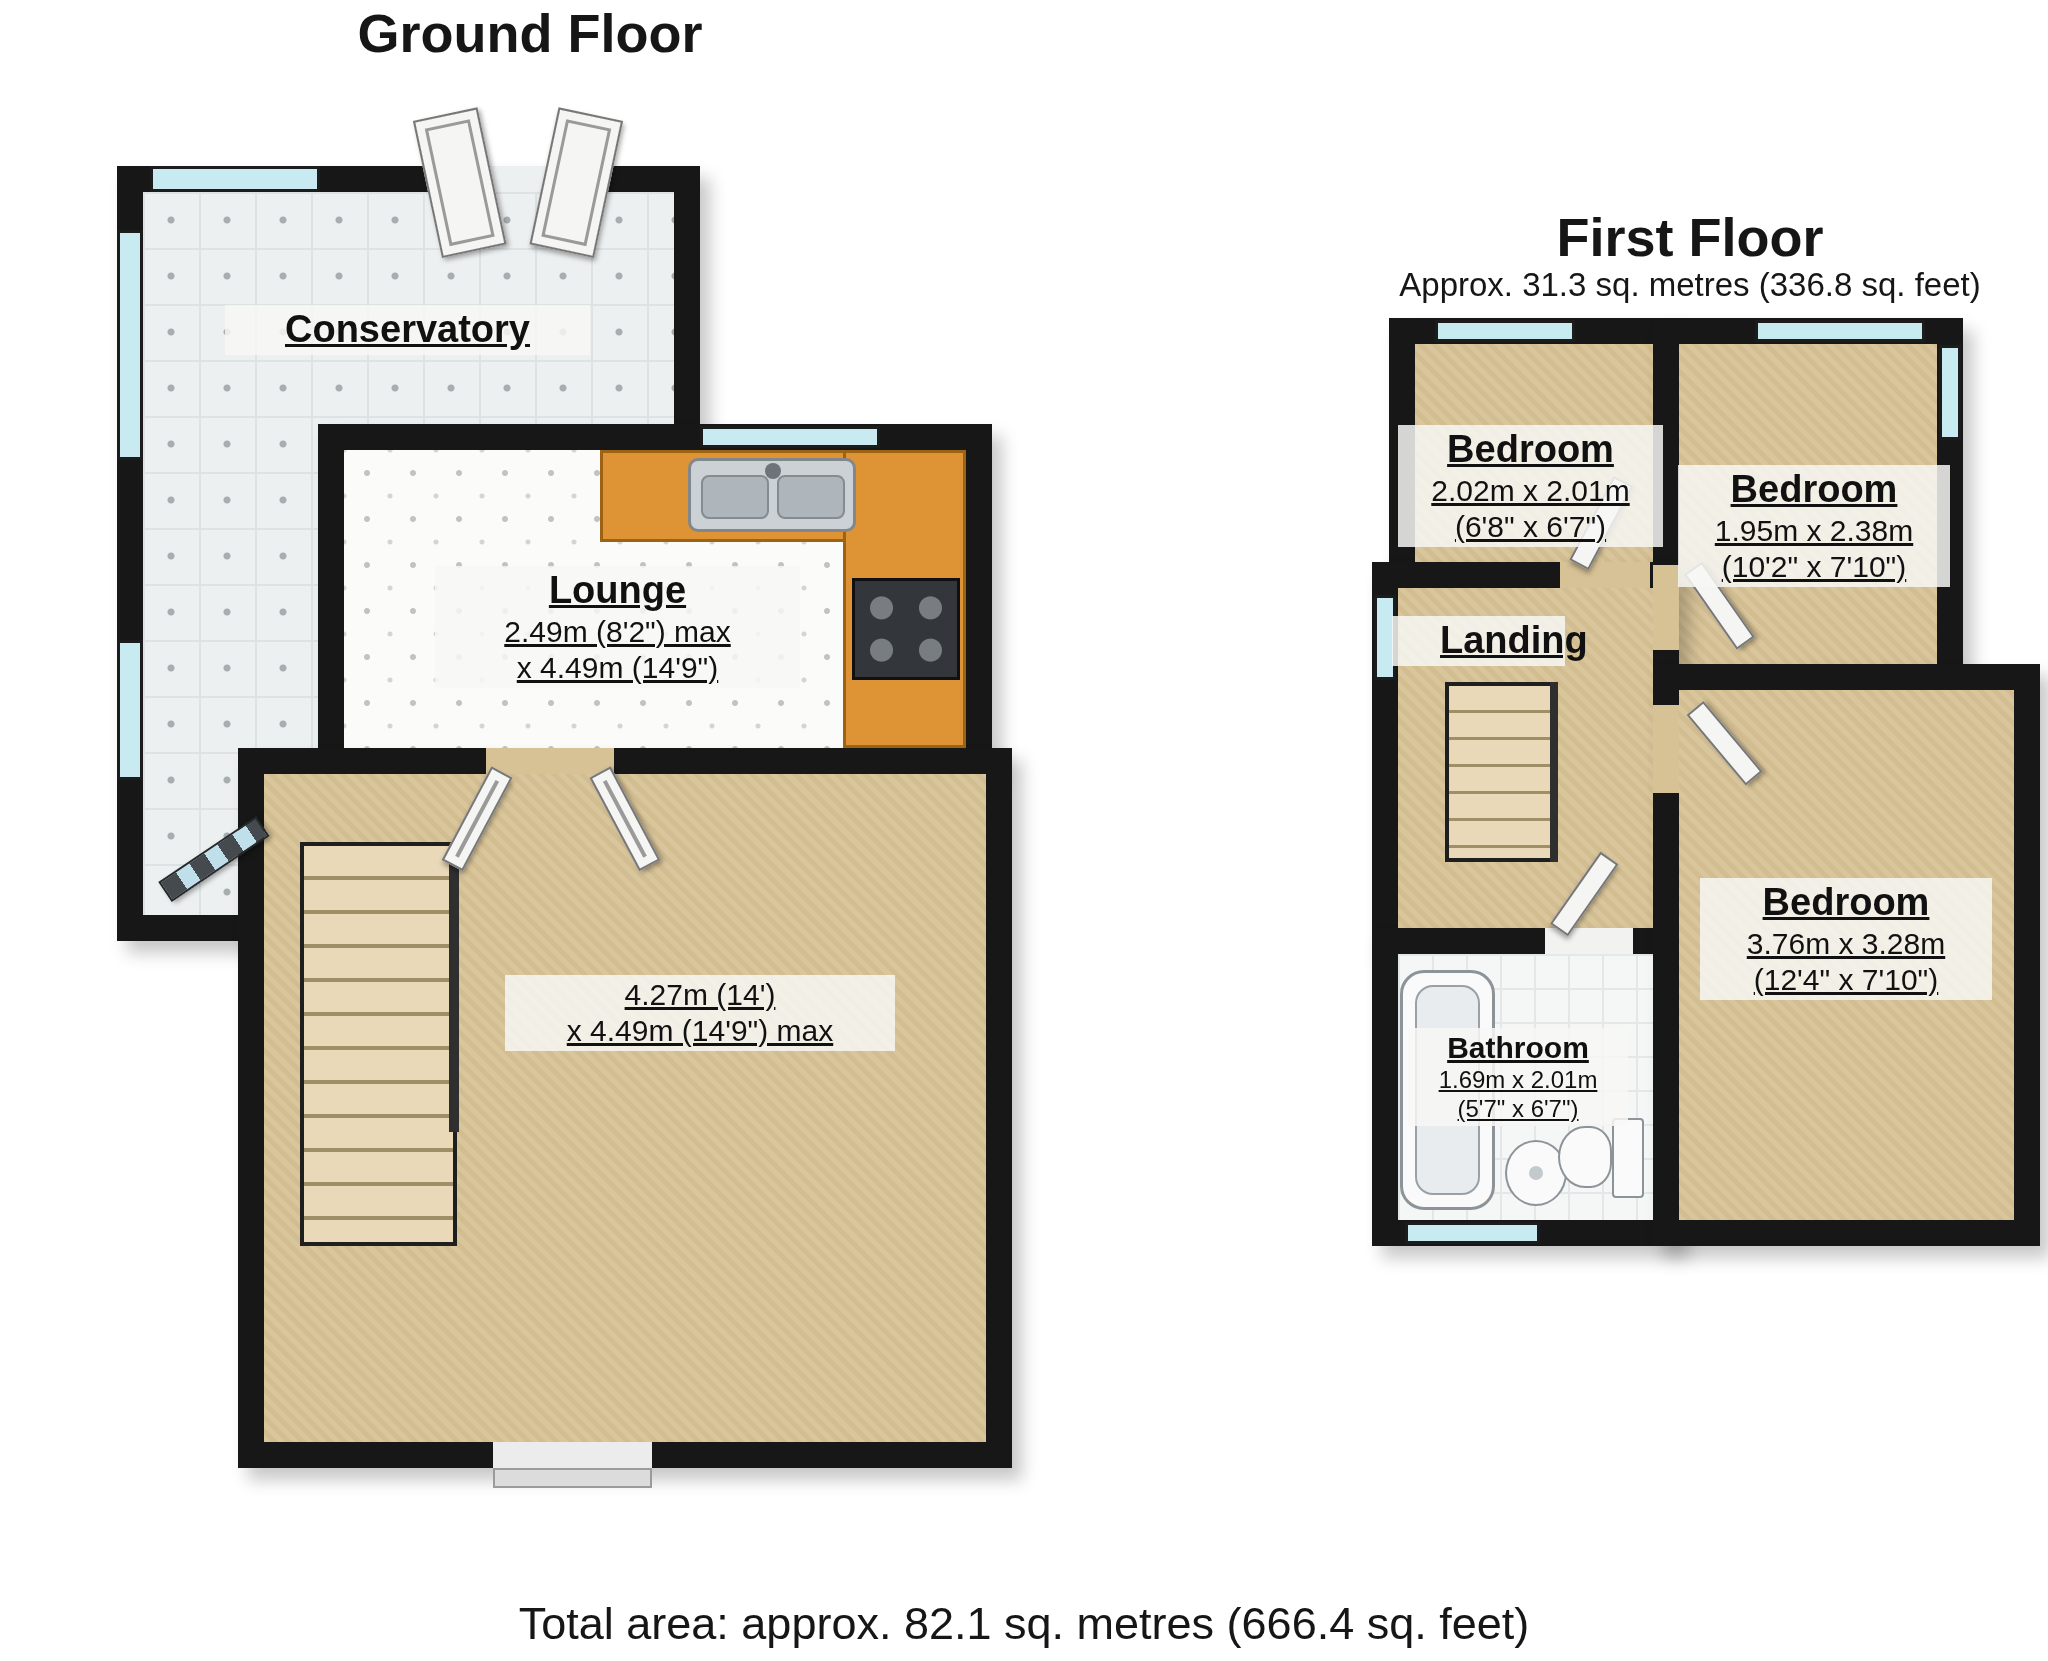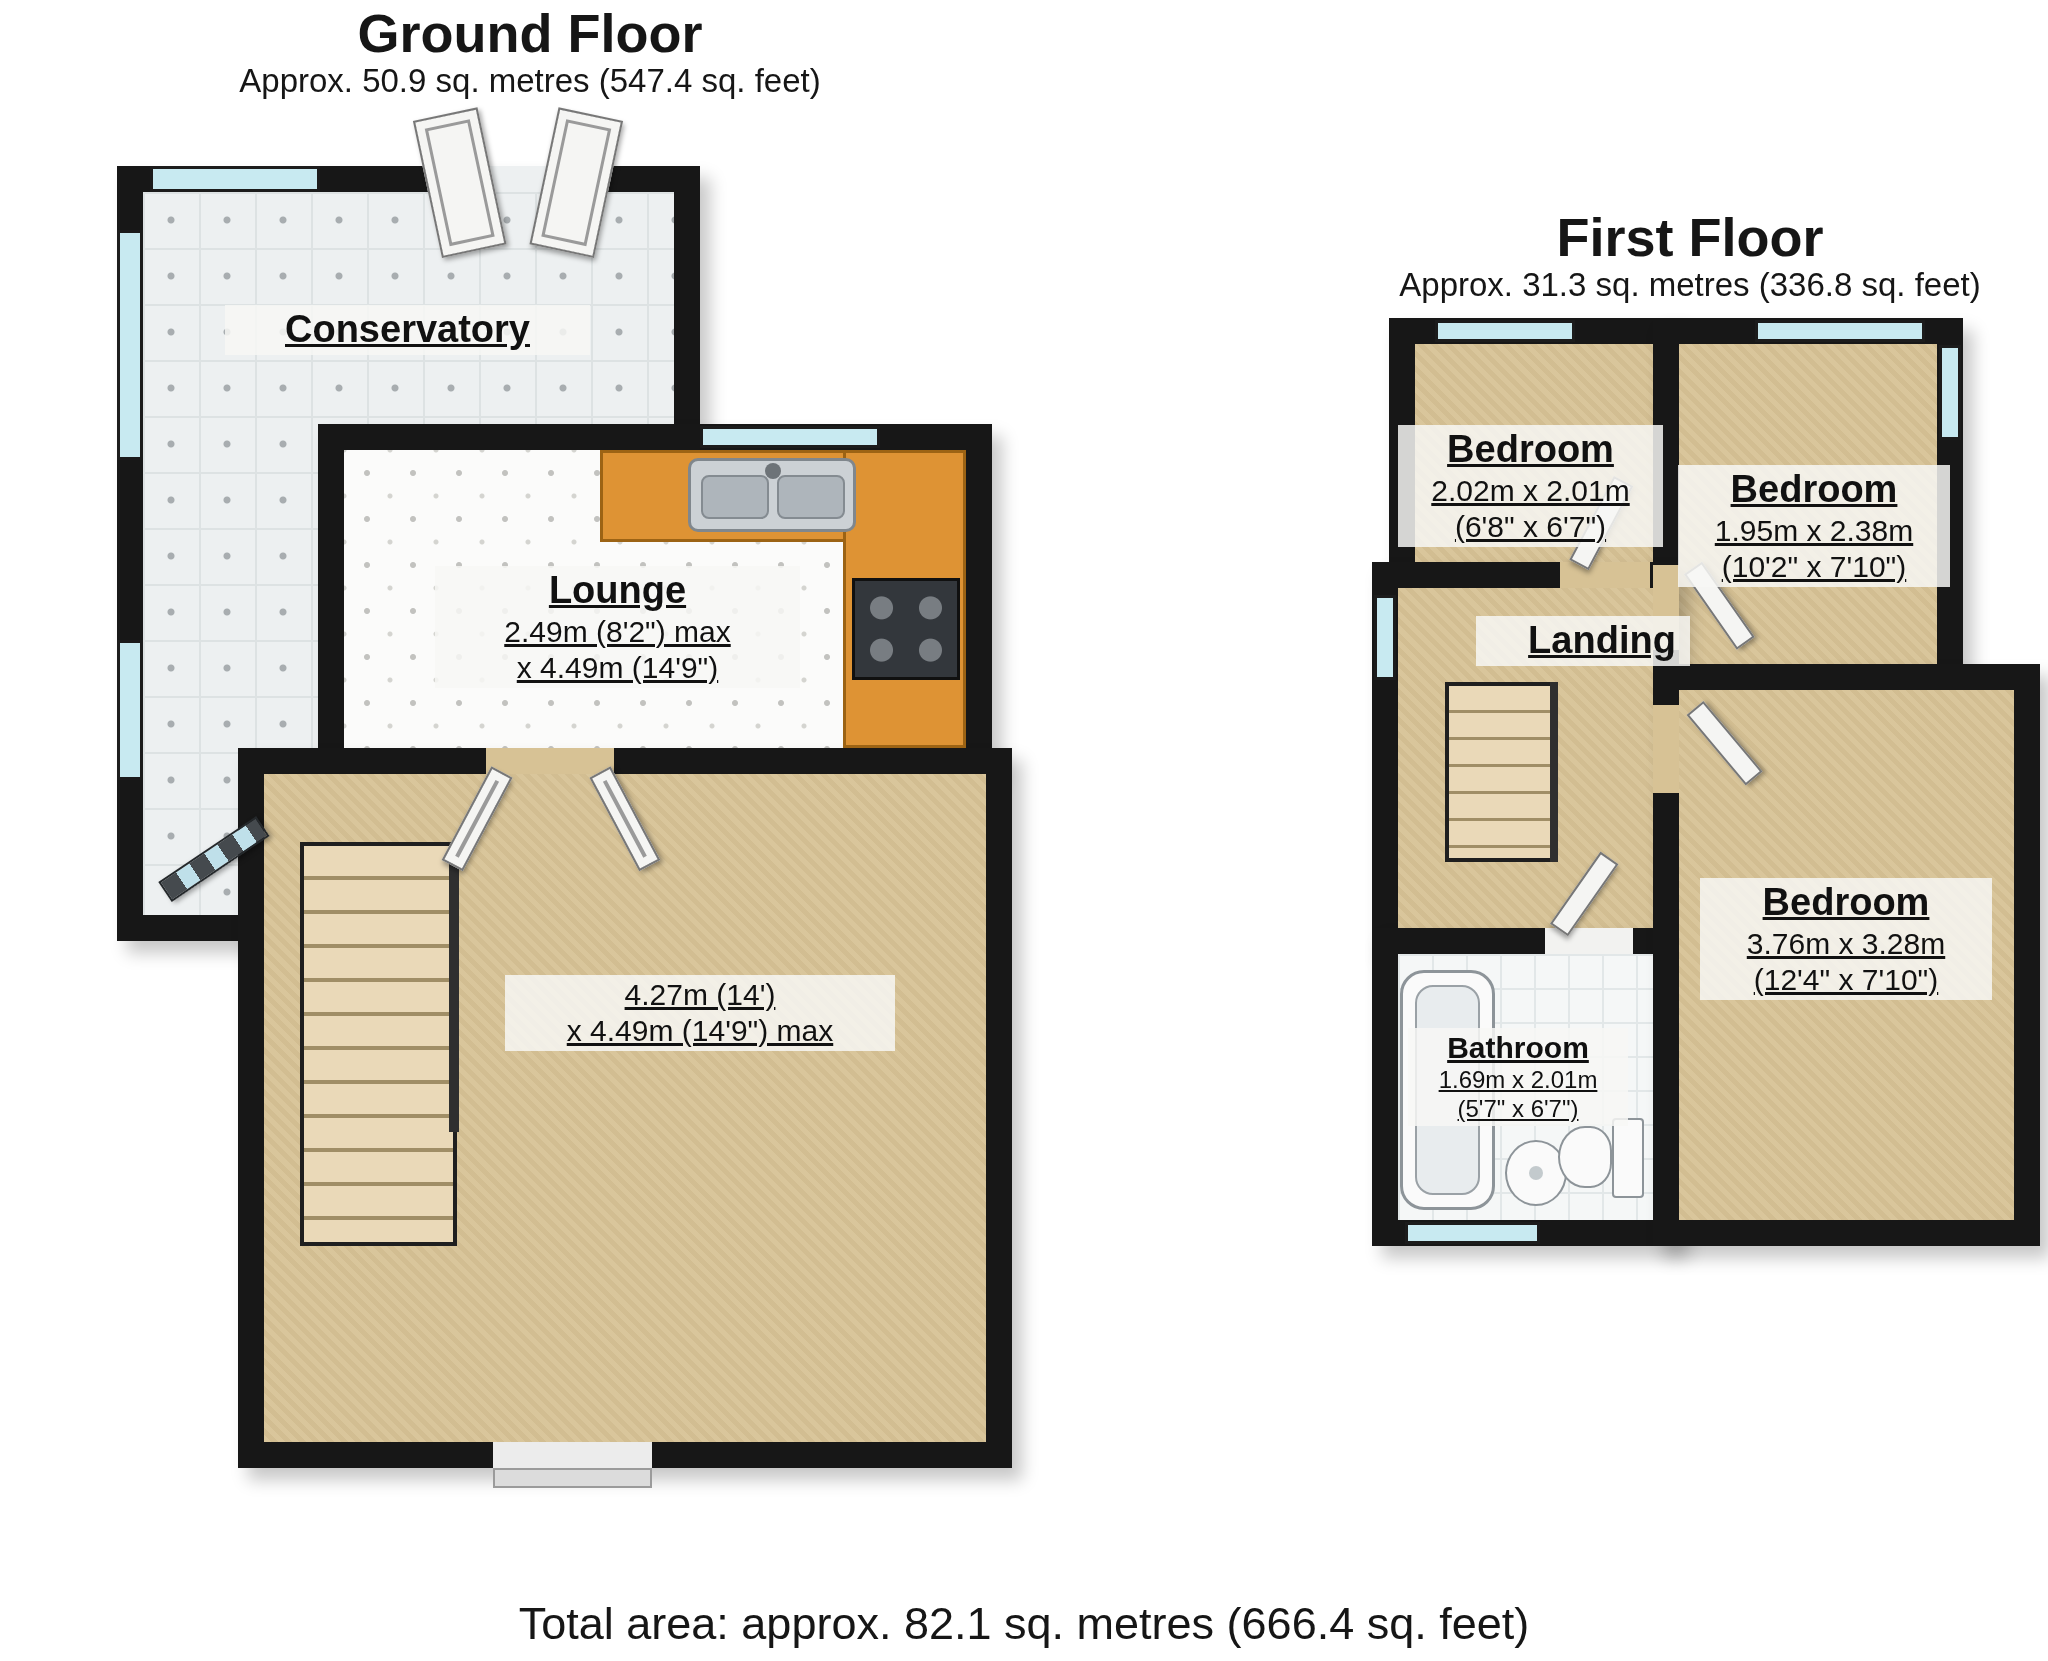--- a/index.html
+++ b/index.html
@@ -101,21 +101,20 @@
     position:absolute; z-index:30; left:0; top:1598px; width:2048px;
     text-align:center; font-size:45px; color:#161616;
   }
 </style>
 </head>
 <body>
 
 <div class="canvas">
 
   <div class="floor-title" style="left:220px; top:2px; width:620px;">Ground Floor</div>
-  <div class="floor-subtitle" style="left:220px; top:62px; width:620px;">Approx. 50.9 sq. metres (547.4 sq. feet)</div>
 
   <div class="floor-title" style="left:1380px; top:206px; width:620px;">First Floor</div>
   <div class="floor-subtitle" style="left:1380px; top:266px; width:620px;">Approx. 31.3 sq. metres (336.8 sq. feet)</div>
 
   <div class="room floor-tile" style="left:117px; top:166px; width:583px; height:775px;"></div>
   <div class="room floor-dots" style="left:318px; top:424px; width:674px; height:350px;"></div>
   <div class="room floor-carpet" style="left:238px; top:748px; width:774px; height:720px;"></div>
 
   <div class="gap" style="left:440px; top:166px; width:152px; height:26px; background:#edf0f1;"></div>
   <div class="gap" style="left:486px; top:748px; width:128px; height:26px; background:#d7c295;"></div>
@@ -201,21 +200,21 @@
     <div class="room-dims">2.02m x 2.01m</div>
     <div class="room-dims">(6'8" x 6'7")</div>
   </div>
 
   <div class="room-label" style="left:1678px; top:465px; width:272px;">
     <div class="room-name">Bedroom</div>
     <div class="room-dims">1.95m x 2.38m</div>
     <div class="room-dims">(10'2" x 7'10")</div>
   </div>
 
-  <div class="room-label" style="left:1476px; top:616px; width:214px;padding-left:48px;">
+  <div class="room-label" style="left:1392px; top:616px; width:173px;padding-left:48px;">
     <div class="room-name">Landing</div>
   </div>
 
   <div class="room-label" style="left:1700px; top:878px; width:292px;">
     <div class="room-name">Bedroom</div>
     <div class="room-dims">3.76m x 3.28m</div>
     <div class="room-dims">(12'4" x 7'10")</div>
   </div>
 
   <div class="room-label small" style="left:1408px; top:1028px; width:220px;">

